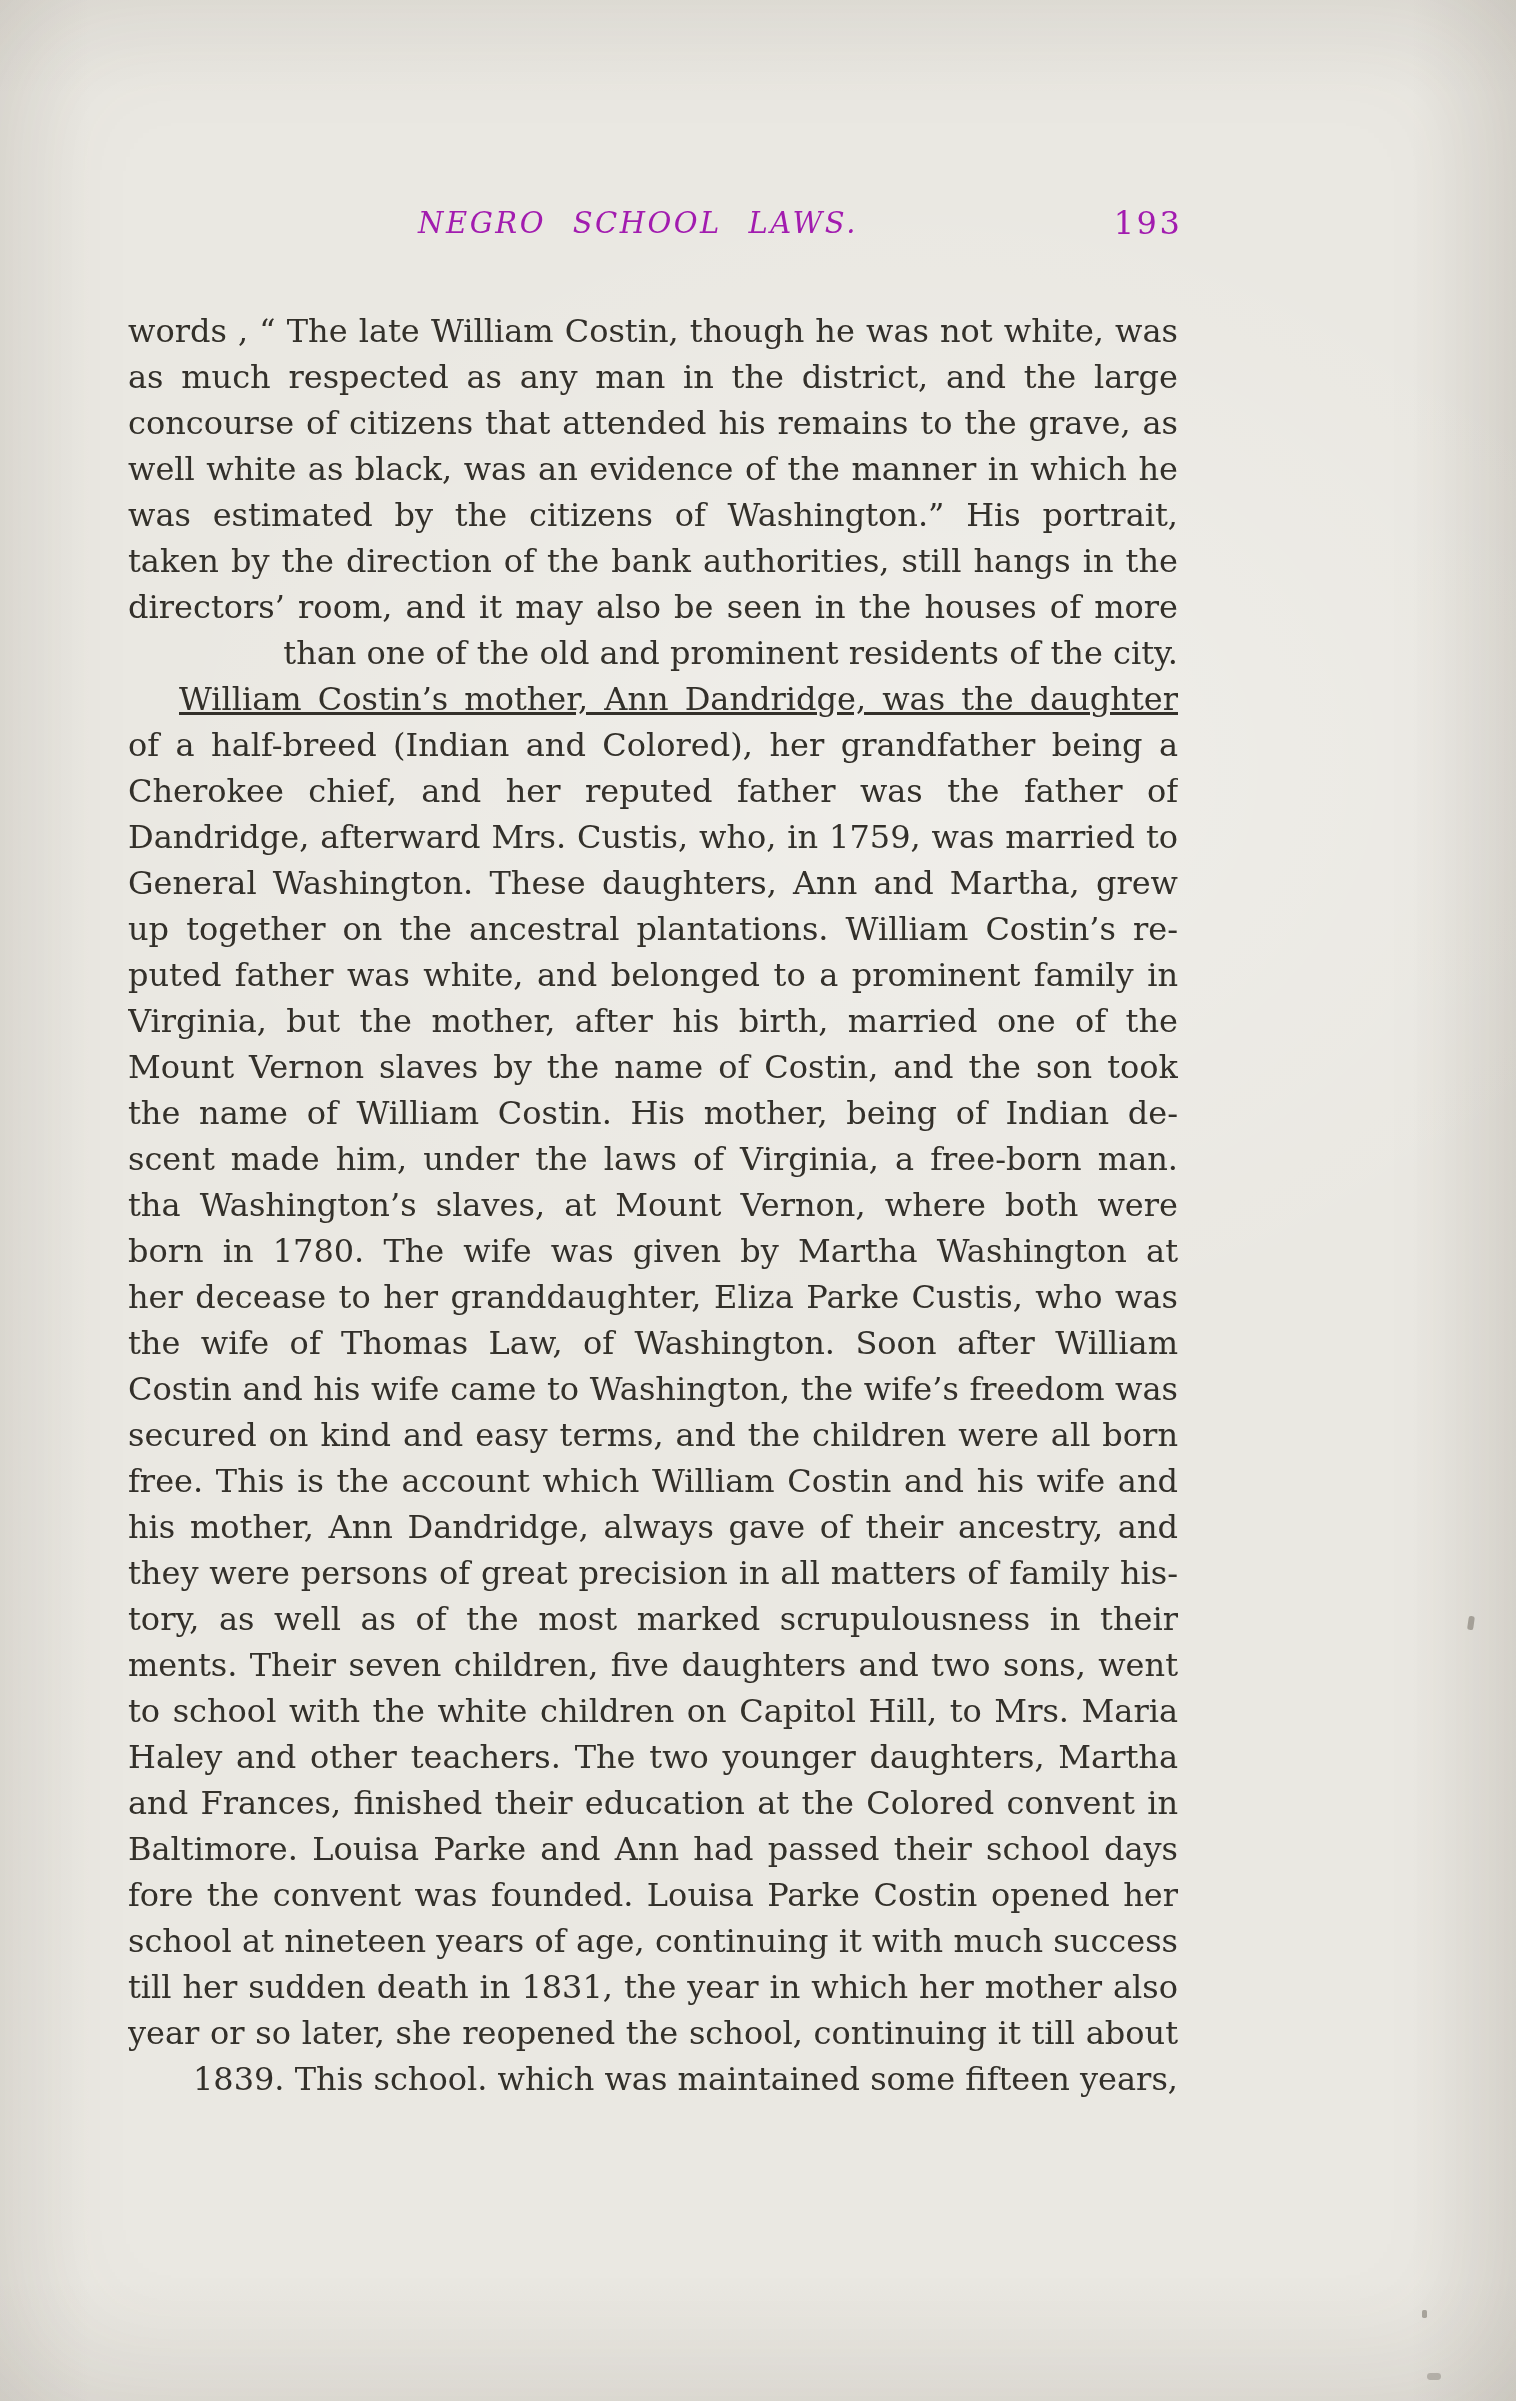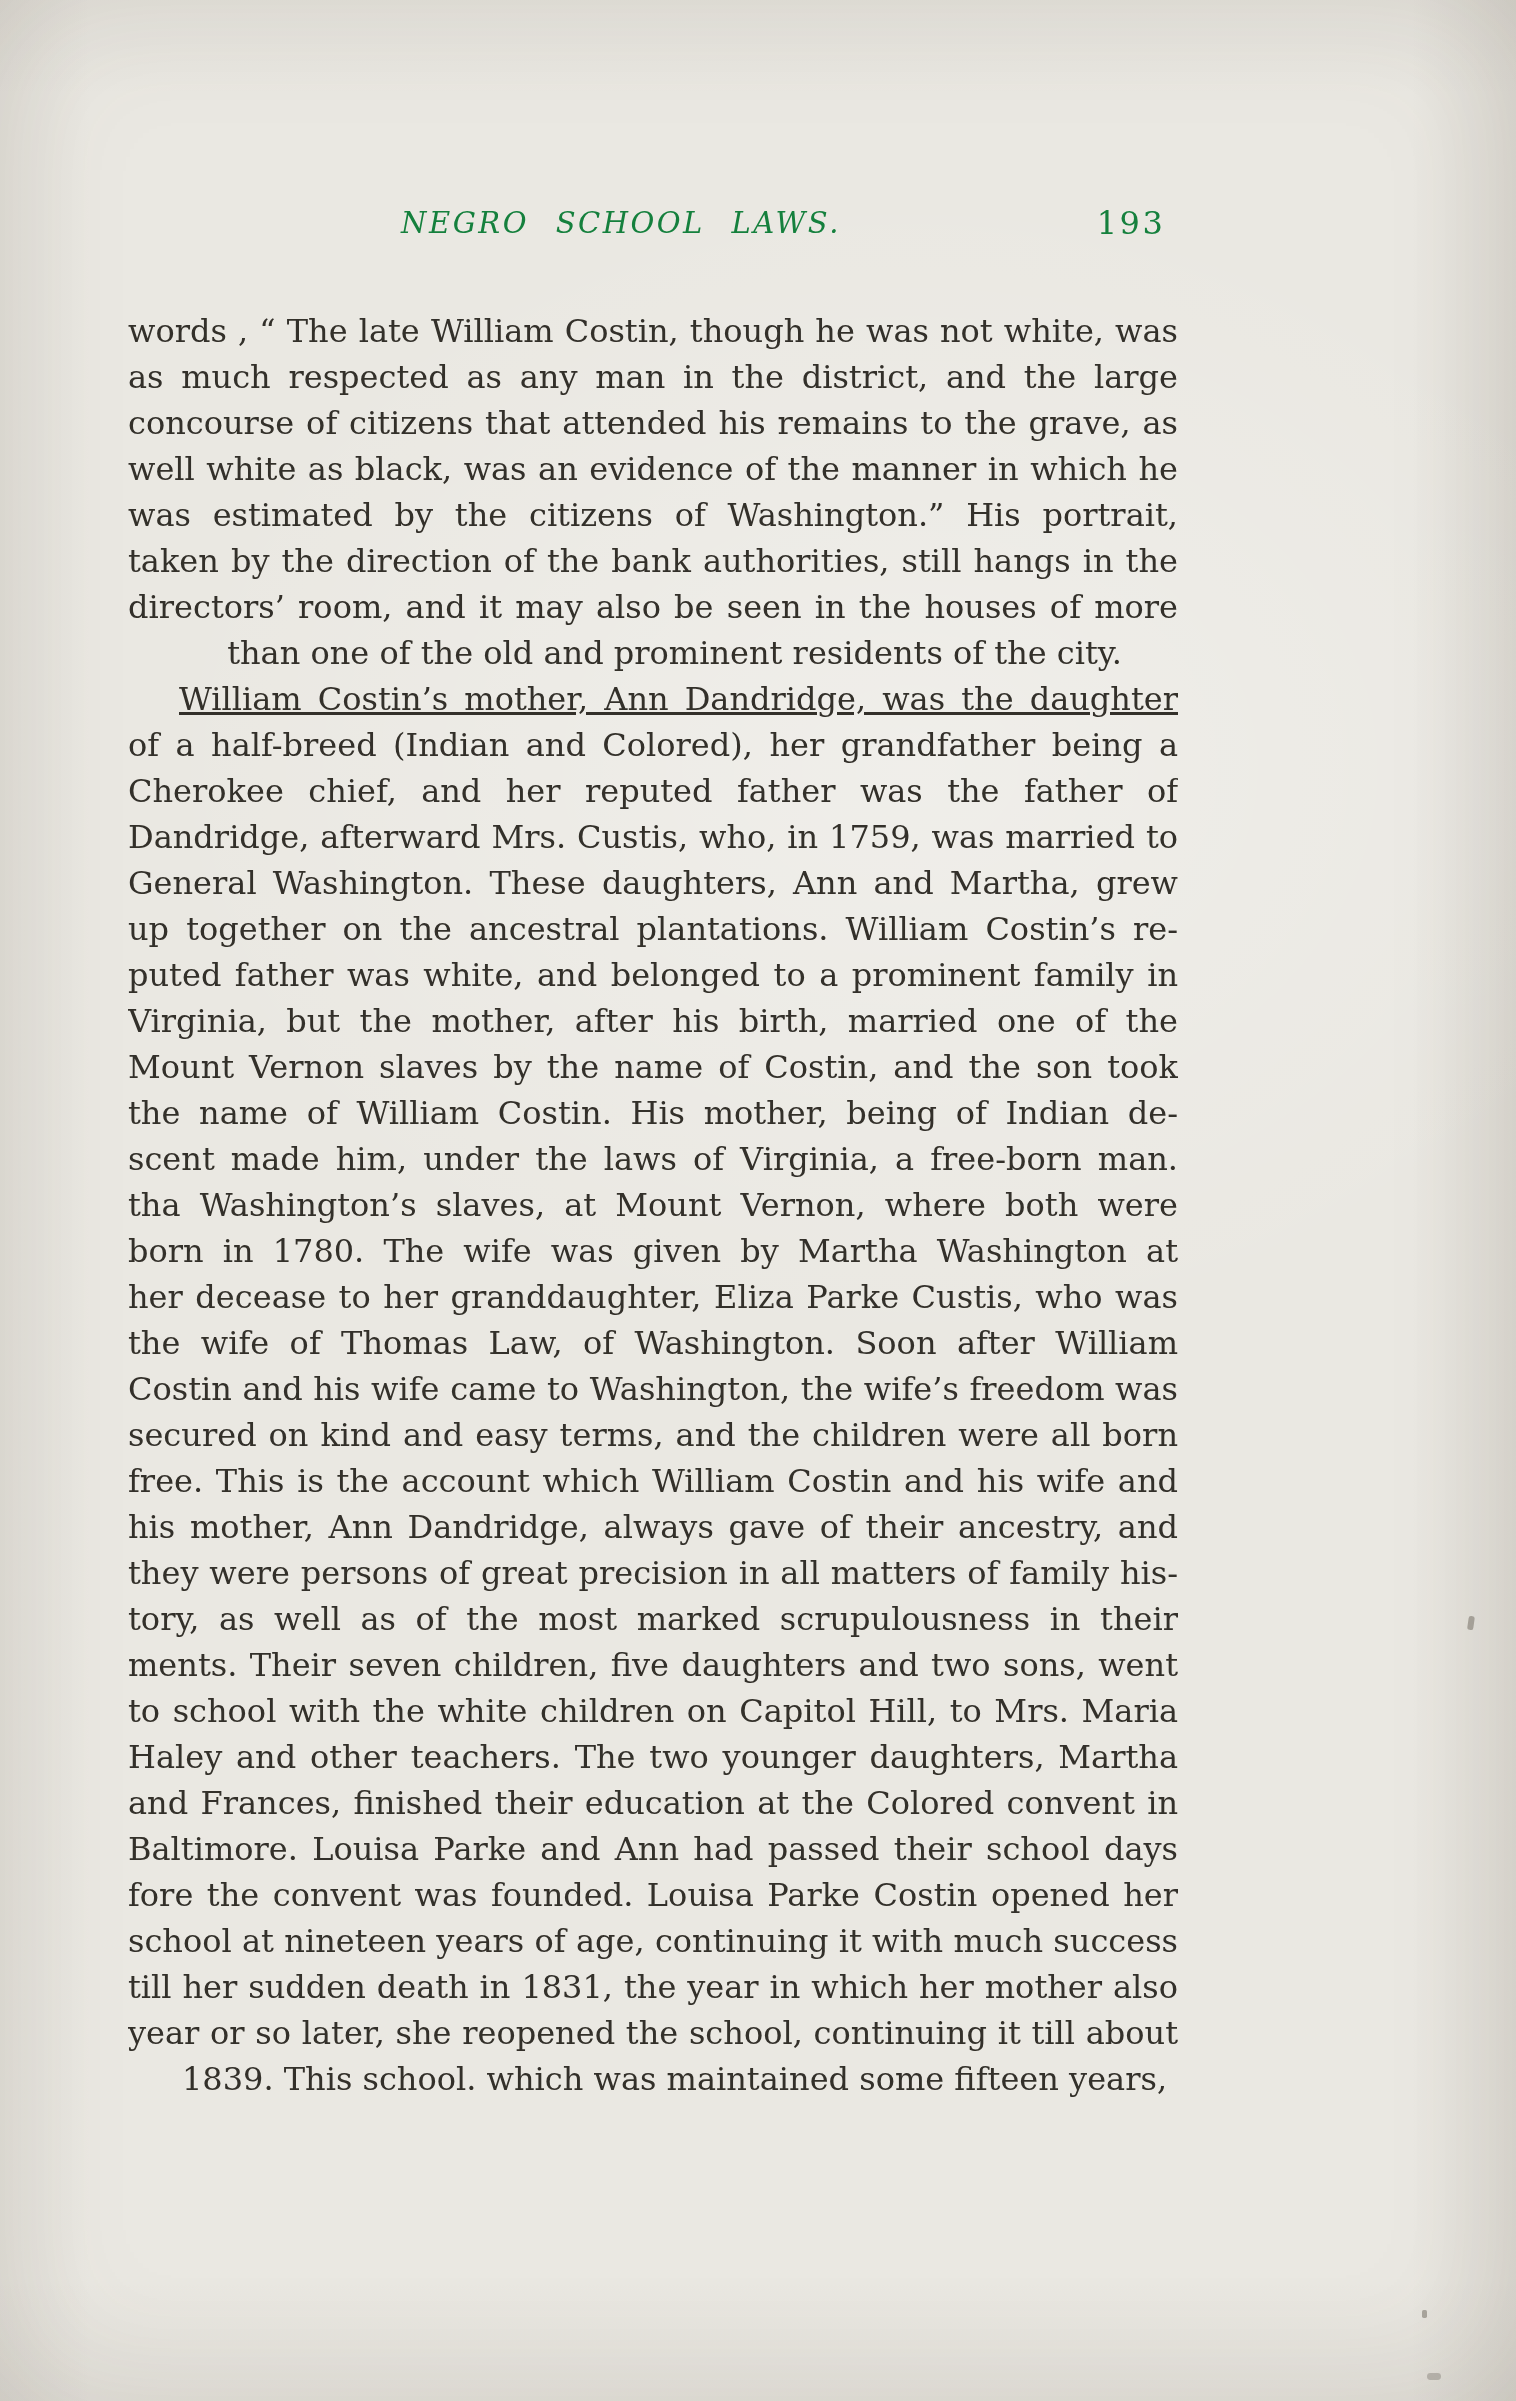--- a/index.html
+++ b/index.html
@@ -22,24 +22,24 @@
     pointer-events: none;
     background:
       radial-gradient(ellipse 1095px 843px at 60% 32%, rgba(255,255,255,0.28), rgba(255,255,255,0) 70%),
       linear-gradient(90deg, rgba(110,100,85,0.08) 0, rgba(110,100,85,0) 6%, rgba(110,100,85,0) 93%, rgba(110,100,85,0.12) 100%),
       linear-gradient(0deg, rgba(110,100,85,0.07) 0, rgba(110,100,85,0) 5%, rgba(110,100,85,0) 96%, rgba(110,100,85,0.05) 100%);
     box-shadow: inset 0 0 143px rgba(100, 90, 75, 0.10);
   }
   .header {
     position: absolute;
     top: 206px;
-    left: 117px;
+    left: 134px;
     width: 1050px;
     height: 47px;
-    color: #15803d;
+    color: #a21caf;
   }
   .running-title {
     position: absolute;
     left: 48%;
     transform: translateX(-50%);
     font-style: italic;
     font-size: 29px;
     letter-spacing: 2.5px;
     word-spacing: 15px;
     white-space: nowrap;
@@ -65,21 +65,21 @@
     height: 46px;
     overflow: hidden;
     text-align: justify;
   }
   .line::after {
     content: "";
     display: inline-block;
     width: 100%;
     height: 0;
   }
-  .line.last { text-align: center; margin-left: 43px; }
+  .line.last { text-align: right; margin-left: 43px; }
   .line.last::after { content: none; }
   .line.indent { text-indent: 51px; text-decoration: underline; }
   
   .speck {
     position: absolute;
     background: #6b655c;
     border-radius: 50%;
     opacity: 0.5;
   }
   .speck.s1 { left: 1468px; top: 1616px; width: 5.9px;  height: 13.5px; border-radius: 2.5px; transform: rotate(8deg); }

